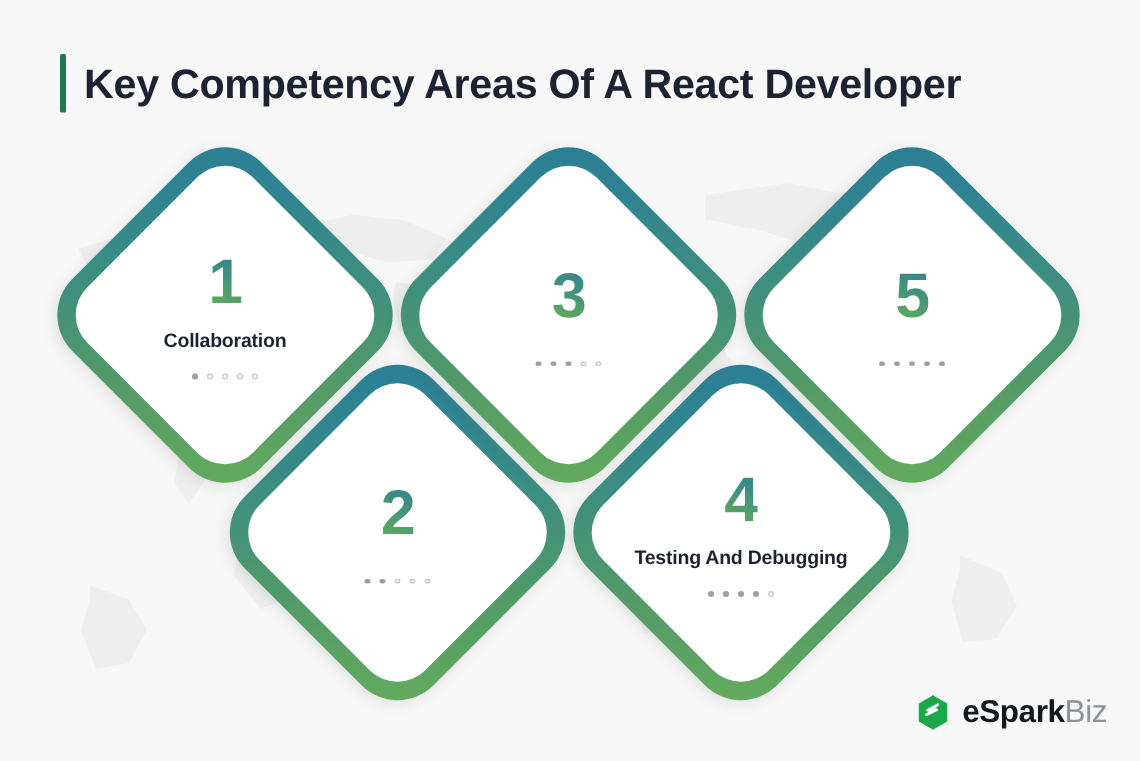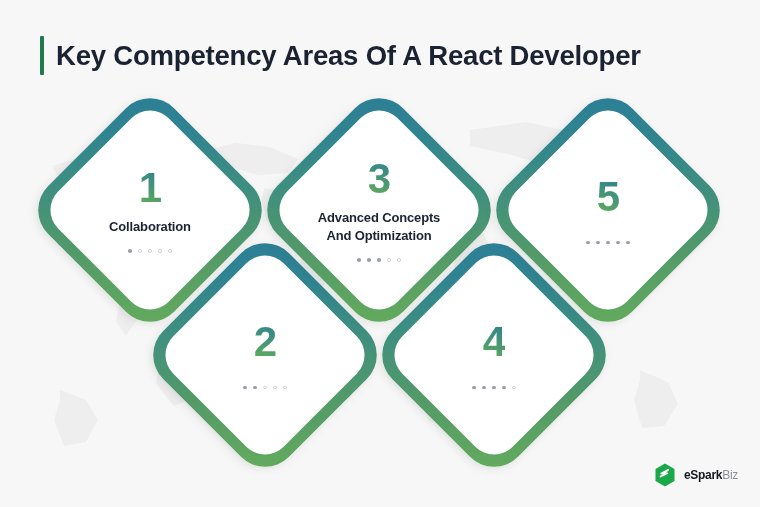--- a/index.html
+++ b/index.html
@@ -137,21 +137,21 @@
   #logo-row {
     position:absolute;
     right:22px; bottom:20px;
     display:flex;
     align-items:center;
     gap:8px;
     z-index:6;
   }
   #logo-mark { width:22px; height:24px; flex:none; }
   #logo-text {
-    font-size:12px;
+    font-size:21px;
     font-weight:bold;
     letter-spacing:-0.3px;
     white-space:nowrap;
   }
   #logo-text-espark { color:#14181f; }
   #logo-text-biz    { color:#8d9199; font-weight:normal; }
 </style>
 </head>
 <body>
 
@@ -217,37 +217,37 @@
       </div>
     </div>
   </div>
 
   <div class="diamond-node" style="left:290px; top:121px;">
     <div class="diamond-ring">
       <div class="diamond-inner"></div>
     </div>
     <div class="diamond-content">
       <div class="diamond-number">3</div>
-      <div class="diamond-label">Advanced Concepts And Optimization</div>
       <div class="diamond-dots">
         <span class="dot filled"></span>
         <span class="dot filled"></span>
         <span class="dot filled"></span>
         <span class="dot hollow"></span>
         <span class="dot hollow"></span>
       </div>
     </div>
   </div>
 
   <div class="diamond-node" style="left:405px; top:266px;">
     <div class="diamond-ring">
       <div class="diamond-inner"></div>
     </div>
     <div class="diamond-content">
       <div class="diamond-number">4</div>
+      <div class="diamond-label">Testing And Debugging</div>
       <div class="diamond-dots">
         <span class="dot filled"></span>
         <span class="dot filled"></span>
         <span class="dot filled"></span>
         <span class="dot filled"></span>
         <span class="dot hollow"></span>
       </div>
     </div>
   </div>
 

